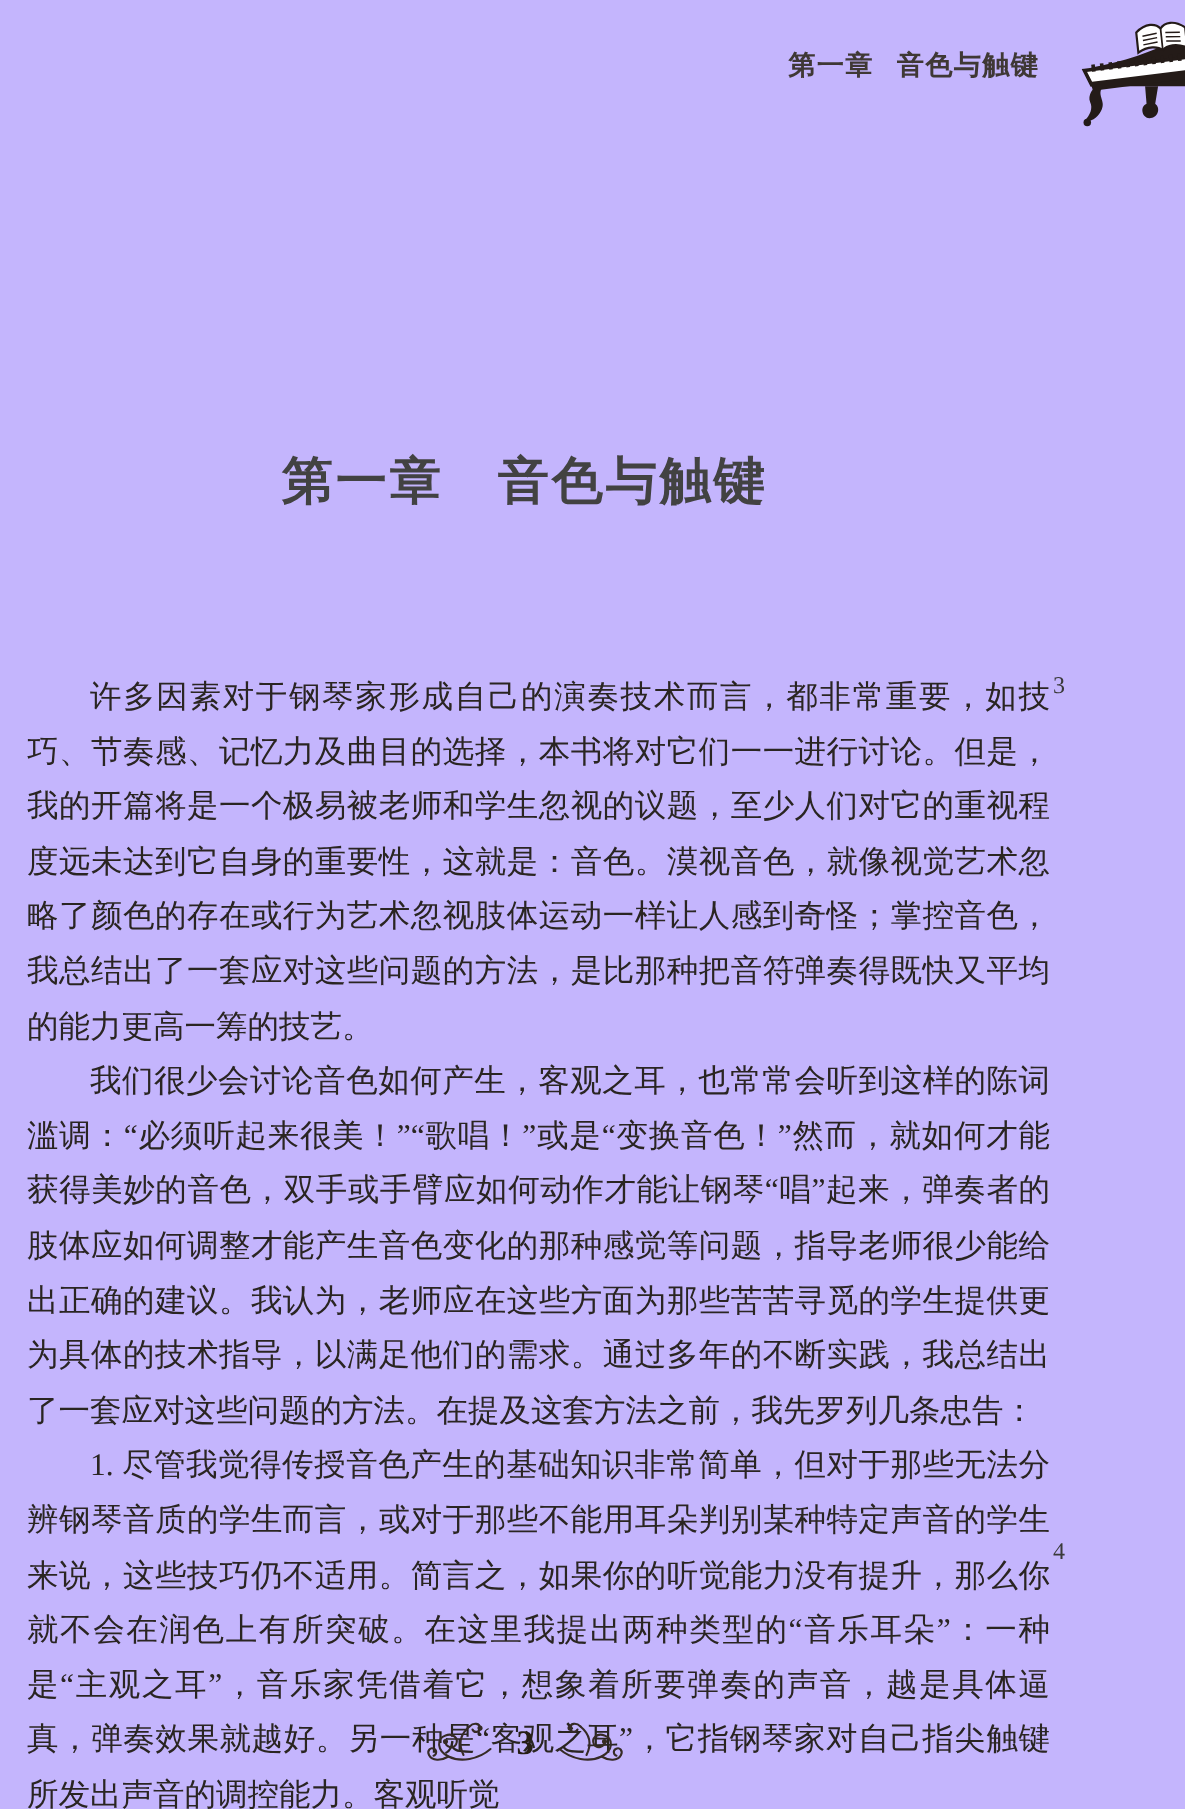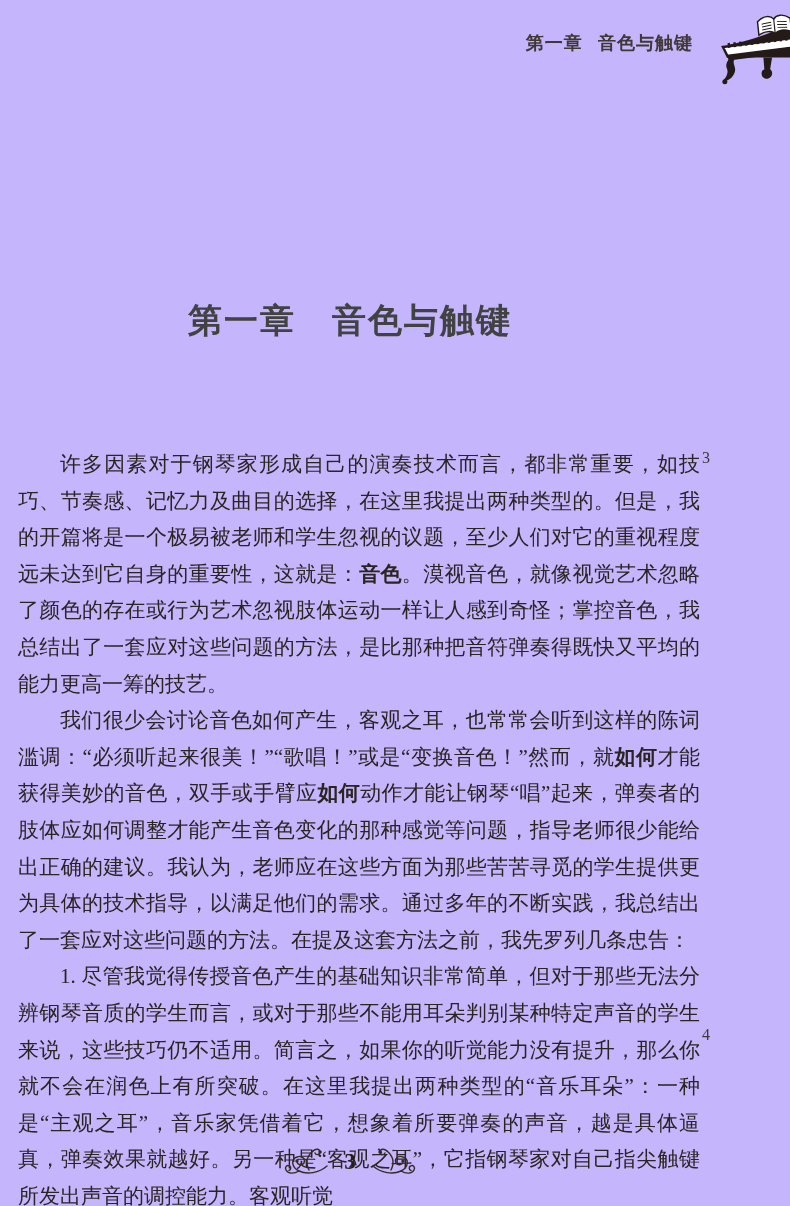--- a/index.html
+++ b/index.html
@@ -64,21 +64,21 @@
     line-height: 36.6px;
     text-align: justify;
     text-justify: inter-ideograph;
     color: #2a2522;
   }
   .body-text p {
     margin: 0;
     text-indent: 2em;
   }
   .body-text .emph {
-    font-weight: bold;
+    font-weight: normal;
   }
 
   
   .margin-note {
     position: absolute;
     left: 702px;
     font-size: 16px;
     color: #3a3a3a;
     font-family: "Liberation Serif", "DejaVu Serif", serif;
   }
@@ -141,21 +141,21 @@
         <path d="M-17,-2 C-10,-8 -3,-7 0,-3 C3,-7 10,-8 17,-2 L17,12 C10,8 3,9 0,12 C-3,9 -10,8 -17,12 Z" fill="#ffffff" stroke="#241b18" stroke-width="1.5"></path>
         <path d="M0,-3 L0,12" stroke="#241b18" stroke-width="1.2" fill="none"></path>
         <path d="M-13,1 L-3,0 M-13,4 L-3,3 M-13,7 L-3,6 M3,0 L13,1 M3,3 L13,4 M3,6 L13,7" stroke="#241b18" stroke-width="1" fill="none"></path>
       </g>
     </svg>
   </div>
 
   <h1 class="chapter-title">第一章　音色与触键</h1>
 
   <main class="body-text">
-      <p><span>许多因素对于钢琴家形成自己的演奏技术而言，都非常重要，如技巧、节奏感、记忆力及曲目的选择，在这里我提出两种类型的。但是，我的开篇将是一个极易被老师和学生忽视的议题，至少人们对它的重视程度远未达到它自身的重要性，这就是：</span><span class="emph">音色</span><span>。漠视音色，就像视觉艺术忽略了颜色的存在或行为艺术忽视肢体运动一样让人感到奇怪；掌控音色，我总结出了一套应对这些问题的方法，是比那种把音符弹奏得既快又平均的能力更高一筹的技艺。</span></p>
+      <p><span>许多因素对于钢琴家形成自己的演奏技术而言，都非常重要，如技巧、节奏感、记忆力及曲目的选择，本书将对它们一一进行讨论。但是，我的开篇将是一个极易被老师和学生忽视的议题，至少人们对它的重视程度远未达到它自身的重要性，这就是：</span><span class="emph">音色</span><span>。漠视音色，就像视觉艺术忽略了颜色的存在或行为艺术忽视肢体运动一样让人感到奇怪；掌控音色，我总结出了一套应对这些问题的方法，是比那种把音符弹奏得既快又平均的能力更高一筹的技艺。</span></p>
       <p><span>我们很少会讨论音色如何产生，客观之耳，也常常会听到这样的陈词滥调：“必须听起来很美！”“歌唱！”或是“变换音色！”然而，就</span><span class="emph">如何</span><span>才能获得美妙的音色，双手或手臂应</span><span class="emph">如何</span><span>动作才能让钢琴“唱”起来，弹奏者的肢体应如何调整才能产生音色变化的那种感觉等问题，指导老师很少能给出正确的建议。我认为，老师应在这些方面为那些苦苦寻觅的学生提供更为具体的技术指导，以满足他们的需求。通过多年的不断实践，我总结出了一套应对这些问题的方法。在提及这套方法之前，我先罗列几条忠告：</span></p>
       <p><span>1. 尽管我觉得传授音色产生的基础知识非常简单，但对于那些无法分辨钢琴音质的学生而言，或对于那些不能用耳朵判别某种特定声音的学生来说，这些技巧仍不适用。简言之，如果你的听觉能力没有提升，那么你就不会在润色上有所突破。在这里我提出两种类型的“音乐耳朵”：一种是“主观之耳”，音乐家凭借着它，想象着所要弹奏的声音，越是具体逼真，弹奏效果就越好。另一种是“客观之耳”，它指钢琴家对自己指尖触键所发出声音的调控能力。客观听觉</span></p>
     </main>
 
   <div class="margin-note n3">3</div>
   <div class="margin-note n4">4</div>
 
   <div class="footer">
     <span class="flourish left">
       <svg viewBox="0 0 46 30" width="46" height="30" xmlns="http://www.w3.org/2000/svg">

